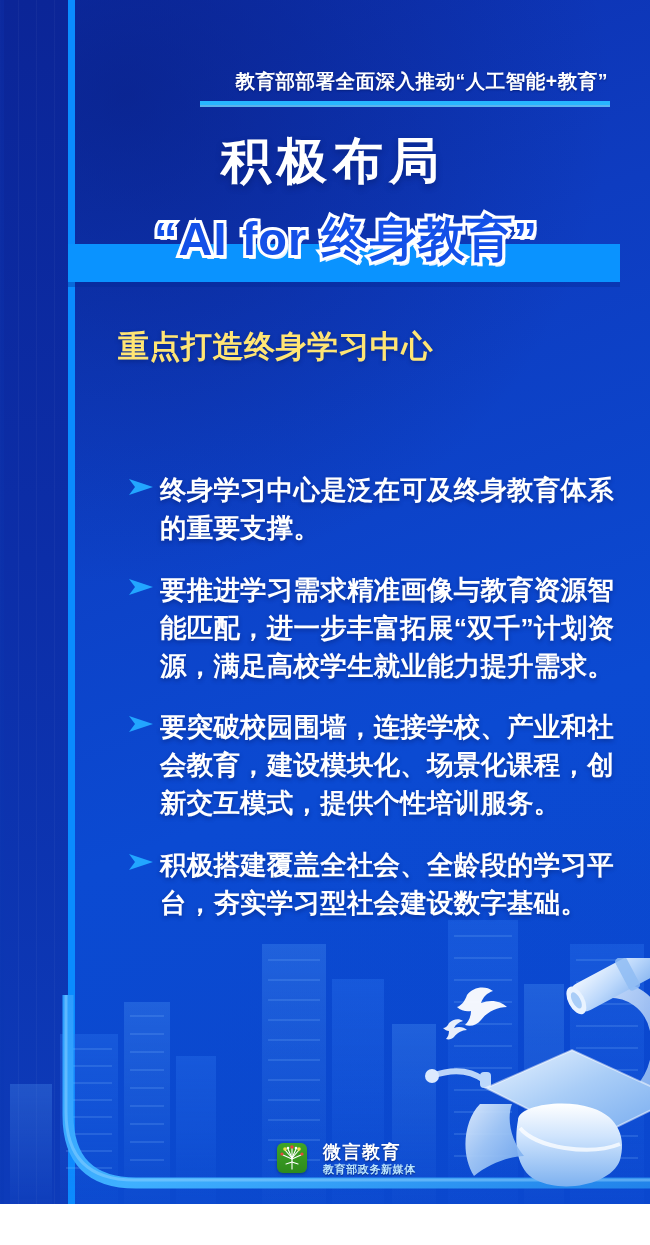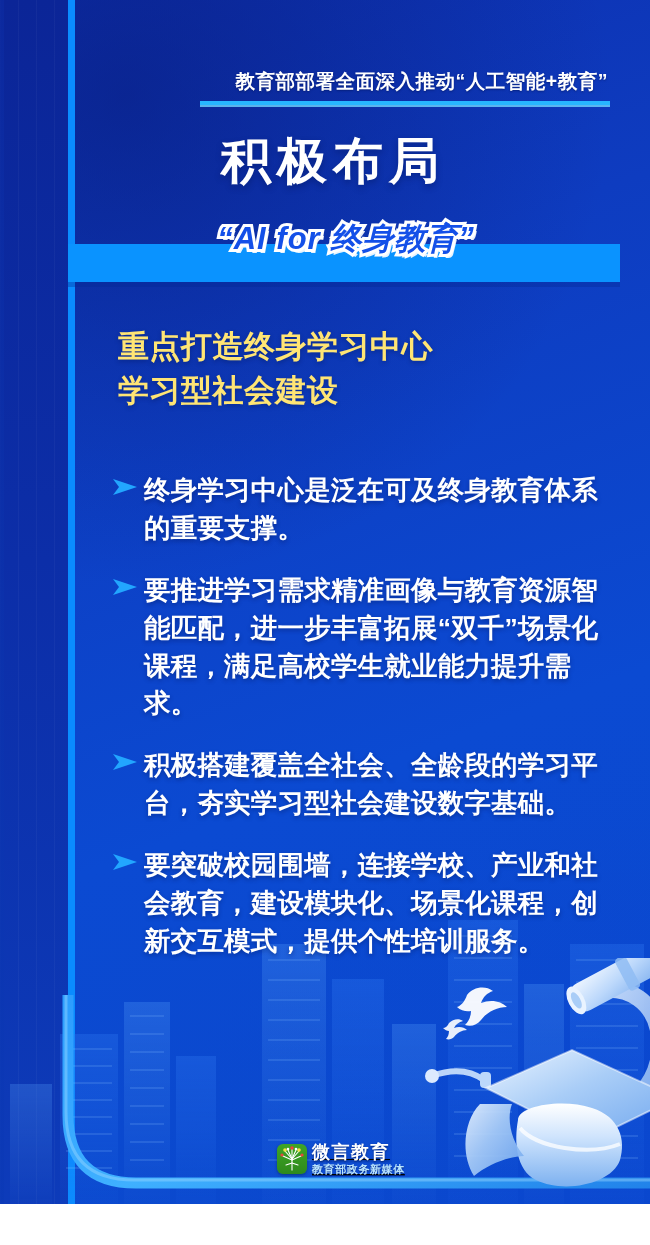--- a/index.html
+++ b/index.html
@@ -100,23 +100,22 @@
     letter-spacing:6px;
     line-height:1.05;
     text-shadow:0 3px 6px rgba(2,22,90,.45);
   }
 
   .title2-wrap{
     position:absolute;left:70px;top:203px;width:552px;height:72px;
     display:flex;align-items:center;justify-content:center;
   }
   .title2{
-    font-size:31px;
+    font-size:47px;
     font-weight:bold;
-    font-style:italic;
     letter-spacing:1px;
     color:#1450e8;
     white-space:nowrap;
     -webkit-text-stroke:6px #ffffff;
     paint-order:stroke fill;
     text-shadow:
       0 0 0 #fff,
       3px 4px 0 rgba(255,255,255,.9);
   }
 
@@ -127,21 +126,21 @@
     font-size:31px;
     font-weight:bold;
     line-height:1.42;
     letter-spacing:.5px;
     text-shadow:0 2px 4px rgba(2,22,90,.4);
   }
   .subhead div{white-space:nowrap;}
 
   
   .bullets{
-    position:absolute;left:112px;top:472px;width:500px;
+    position:absolute;left:128px;top:472px;width:500px;
   }
   .bullet{
     display:flex;
     align-items:flex-start;
     margin-bottom:24px;
   }
   .bullet-arrow{
     flex:0 0 auto;
     width:32px;
     padding-top:6px;
@@ -156,23 +155,22 @@
     font-size:26.5px;
     font-weight:bold;
     line-height:1.43;
     letter-spacing:.2px;
     text-shadow:0 2px 4px rgba(2,22,90,.45);
   }
 
   
   .logo{
     position:absolute;left:277px;top:1143px;
-    display:flex;align-items:center;gap:5px;
+    display:flex;align-items:flex-start;gap:16px;
     z-index:6;
-    text-decoration:underline;
   }
   .logo-mark{
     width:30px;height:30px;border-radius:6px;
     background:linear-gradient(180deg,#3fa526,#2e8a1c);
     position:relative;flex:0 0 auto;
     box-shadow:0 1px 3px rgba(0,30,0,.4);
     overflow:hidden;
   }
   .logo-mark svg{position:absolute;inset:0;}
   .logo-txt{display:flex;flex-direction:column;line-height:1;}
@@ -319,59 +317,58 @@
   <div class="eyebrow-rule2"></div>
 
   <div class="title1">积极布局</div>
 
   <div class="title2-wrap">
     <span class="title2">“AI for 终身教育”</span>
   </div>
 
   <div class="subhead">
     <div>重点打造终身学习中心</div>
-    <div>学习型社会建设</div>
   </div>
 
   <div class="bullets">
 
     <div class="bullet">
       <span class="bullet-arrow">
         <svg width="26" height="18" viewBox="0 0 26 18" xmlns="http://www.w3.org/2000/svg">
           <path d="M1 1 L25 9 L1 17 L7 9 Z" fill="#22a6ff"></path>
         </svg>
       </span>
       <span class="bullet-text">终身学习中心是泛在可及终身教育体系的重要支撑。</span>
     </div>
 
     <div class="bullet">
       <span class="bullet-arrow">
         <svg width="26" height="18" viewBox="0 0 26 18" xmlns="http://www.w3.org/2000/svg">
           <path d="M1 1 L25 9 L1 17 L7 9 Z" fill="#22a6ff"></path>
         </svg>
       </span>
-      <span class="bullet-text">要推进学习需求精准画像与教育资源智能匹配，进一步丰富拓展“双千”场景化课程，满足高校学生就业能力提升需求。</span>
+      <span class="bullet-text">要推进学习需求精准画像与教育资源智能匹配，进一步丰富拓展“双千”计划资源，满足高校学生就业能力提升需求。</span>
+    </div>
+
+    <div class="bullet">
+      <span class="bullet-arrow">
+        <svg width="26" height="18" viewBox="0 0 26 18" xmlns="http://www.w3.org/2000/svg">
+          <path d="M1 1 L25 9 L1 17 L7 9 Z" fill="#22a6ff"></path>
+        </svg>
+      </span>
+      <span class="bullet-text">要突破校园围墙，连接学校、产业和社会教育，建设模块化、场景化课程，创新交互模式，提供个性培训服务。</span>
     </div>
 
     <div class="bullet">
       <span class="bullet-arrow">
         <svg width="26" height="18" viewBox="0 0 26 18" xmlns="http://www.w3.org/2000/svg">
           <path d="M1 1 L25 9 L1 17 L7 9 Z" fill="#22a6ff"></path>
         </svg>
       </span>
       <span class="bullet-text">积极搭建覆盖全社会、全龄段的学习平台，夯实学习型社会建设数字基础。</span>
-    </div>
-
-    <div class="bullet">
-      <span class="bullet-arrow">
-        <svg width="26" height="18" viewBox="0 0 26 18" xmlns="http://www.w3.org/2000/svg">
-          <path d="M1 1 L25 9 L1 17 L7 9 Z" fill="#22a6ff"></path>
-        </svg>
-      </span>
-      <span class="bullet-text">要突破校园围墙，连接学校、产业和社会教育，建设模块化、场景化课程，创新交互模式，提供个性培训服务。</span>
     </div>
 
   </div>
 
   <div class="doves">
     <svg width="90" height="70" viewBox="0 0 90 70" xmlns="http://www.w3.org/2000/svg">
       <path d="M24 16 C30 8 42 6 50 12 C44 14 40 18 38 24 C48 20 58 22 64 28 C54 28 44 33 38 41 C34 46 28 48 22 46 C26 42 28 37 28 32 C24 33 18 32 14 28 C18 27 22 22 24 16 Z" fill="#ffffff" opacity=".95"></path>
       <path d="M6 44 C10 40 16 39 20 42 C16 43 13 45 11 49 C16 47 21 48 24 51 C19 51 14 54 11 58 C9 60 6 61 3 60 C5 58 6 55 6 52 C4 52 2 51 0 49 C2 49 5 47 6 44 Z" fill="#ffffff" opacity=".9"></path>
     </svg>
   </div>

